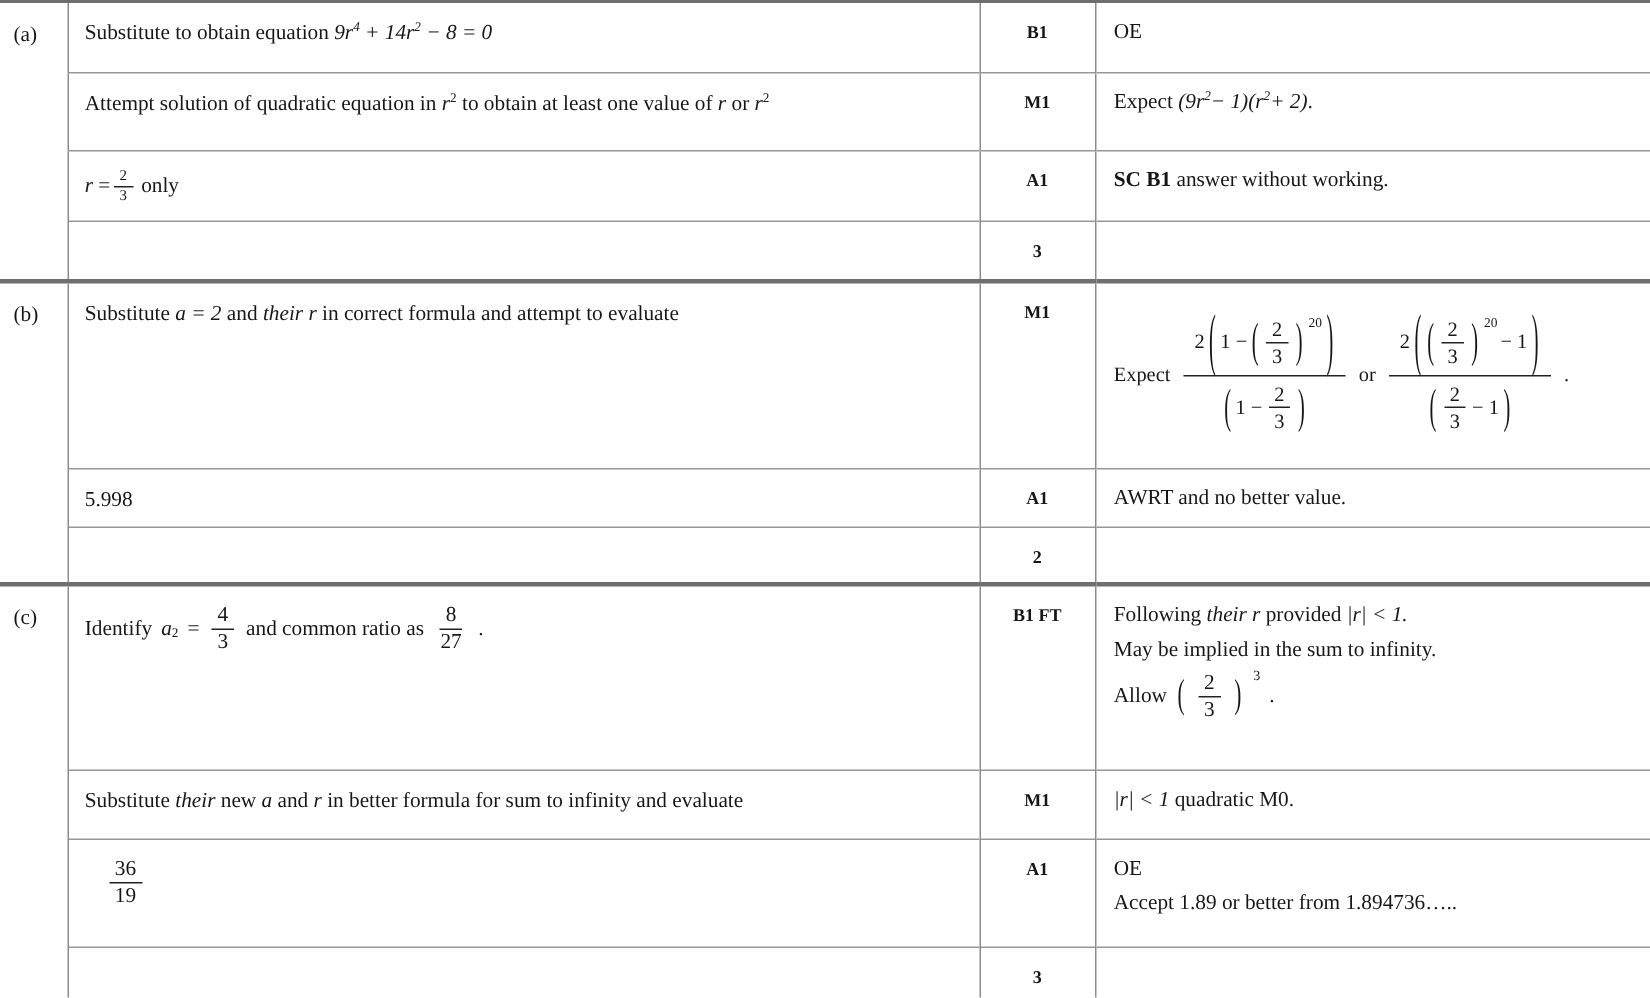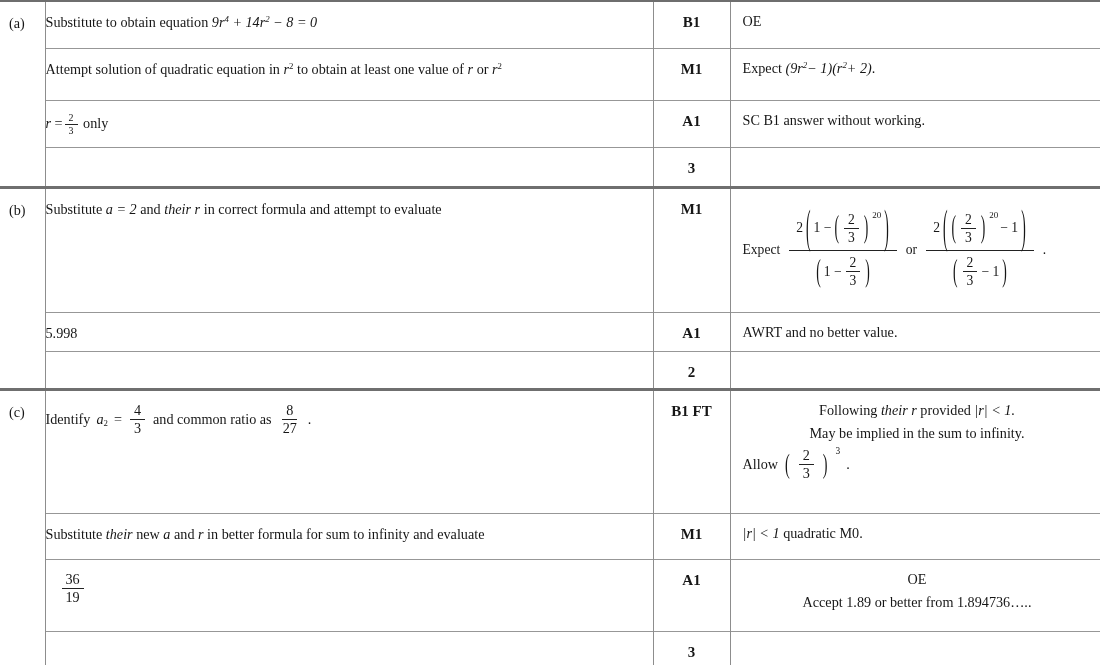--- a/index.html
+++ b/index.html
@@ -14,27 +14,27 @@
     border-top:2px solid #6e6e6e;
     border-bottom:2.6px solid #4a4a4a;
     border-right:1.2px solid #b5b5b5;
   }
   td { vertical-align:top; overflow:hidden; }
   td.bl { border-left:1.4px solid #8d8d8d; }
   tr.inner > td { border-top:1.3px solid #979797; }
   tr.section > td { border-top:3px solid #6f6f6f; }
 
   .part-cell { padding:13px 2px 0 9px; }
-  .desc-cell { padding:12px 5px 4px 0; }
-  .mark-cell { padding:12px 4px 4px 4px; text-align:center; font-weight:bold; font-size:15px; }
+  .desc-cell { padding:12px 5px 4px 11px; }
+  .mark-cell { padding:12px 4px 4px 4px; text-align:center; font-weight:bold; font-size:12px; }
   .comm-cell { padding:11px 8px 4px 12px; }
   .vmid { vertical-align:middle; padding-top:2px; padding-bottom:2px; }
 
   .mi, .it { font-style:italic; }
-  .b { font-weight:normal; }
+  .b { font-weight:bold; }
 
   sup.sx { font-size:0.62em; line-height:0; vertical-align:0.58em; }
   sub.sb { font-size:0.62em; line-height:0; vertical-align:-0.22em; }
 
   
   .frac { display:inline-flex; flex-direction:column; align-items:center;
           vertical-align:middle; line-height:1.12; margin:0 2px; font-style:normal; }
   .frac .fn { padding:0 4px 1px; border-bottom:1.3px solid #222; }
   .frac .fd { padding:1px 3px 0; }
   .frac-sm { font-size:0.7em; line-height:1.05; }
@@ -49,21 +49,21 @@
                  padding:0 7px 5px; border-bottom:1.4px solid #222; }
   .vfrac .vden { display:inline-flex; align-items:center; gap:2px; padding-top:4px; }
 
   
   .gp { display:inline-block; padding:0 1px; }
   .gp-sm { transform:scaleY(1.9); }
   .gp-md { transform:scaleY(2.35); }
   .gp-lg { transform:scaleY(3.4); }
   sup.xp { font-size:0.66em; line-height:0; align-self:flex-start; margin:3px 0 0 1px; }
 
-  .cline { margin:0 0 6px 0;text-align:center; }
+  .cline { margin:0 0 6px 0; }
   .cline:last-child { margin-bottom:16px; }
 </style>
 </head>
 <body>
 
 <table class="ms">
   <colgroup>
     <col style="width:45px">
       <col style="width:608px">
       <col style="width:77px">

